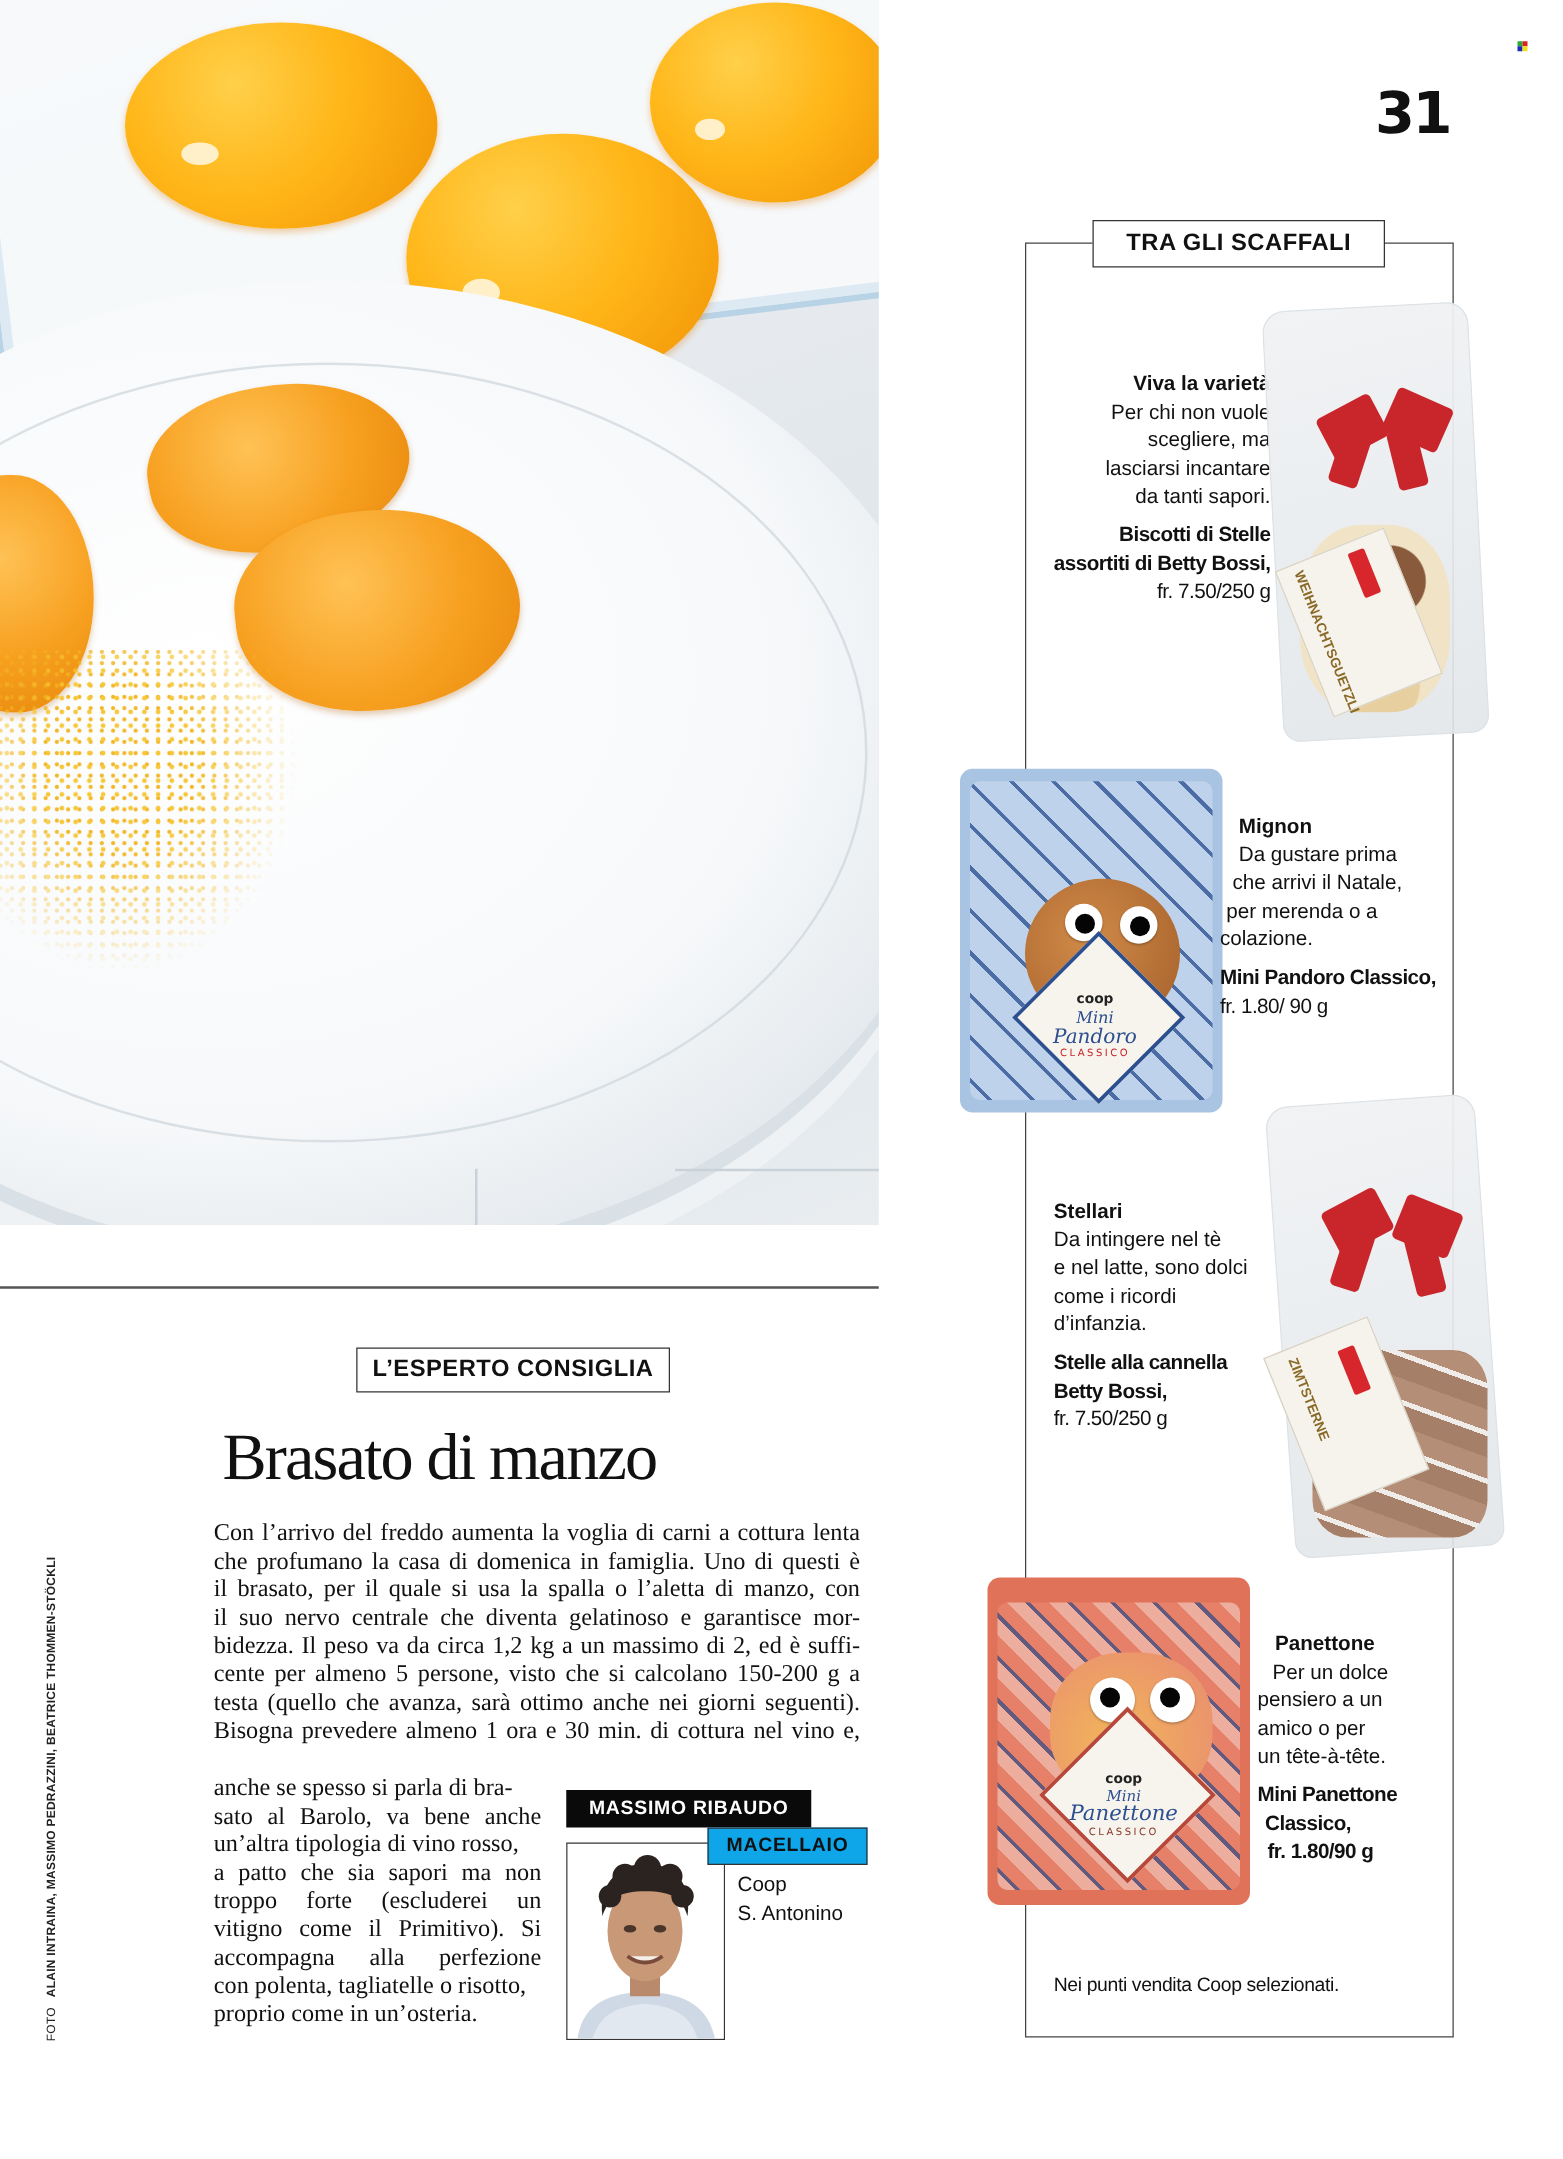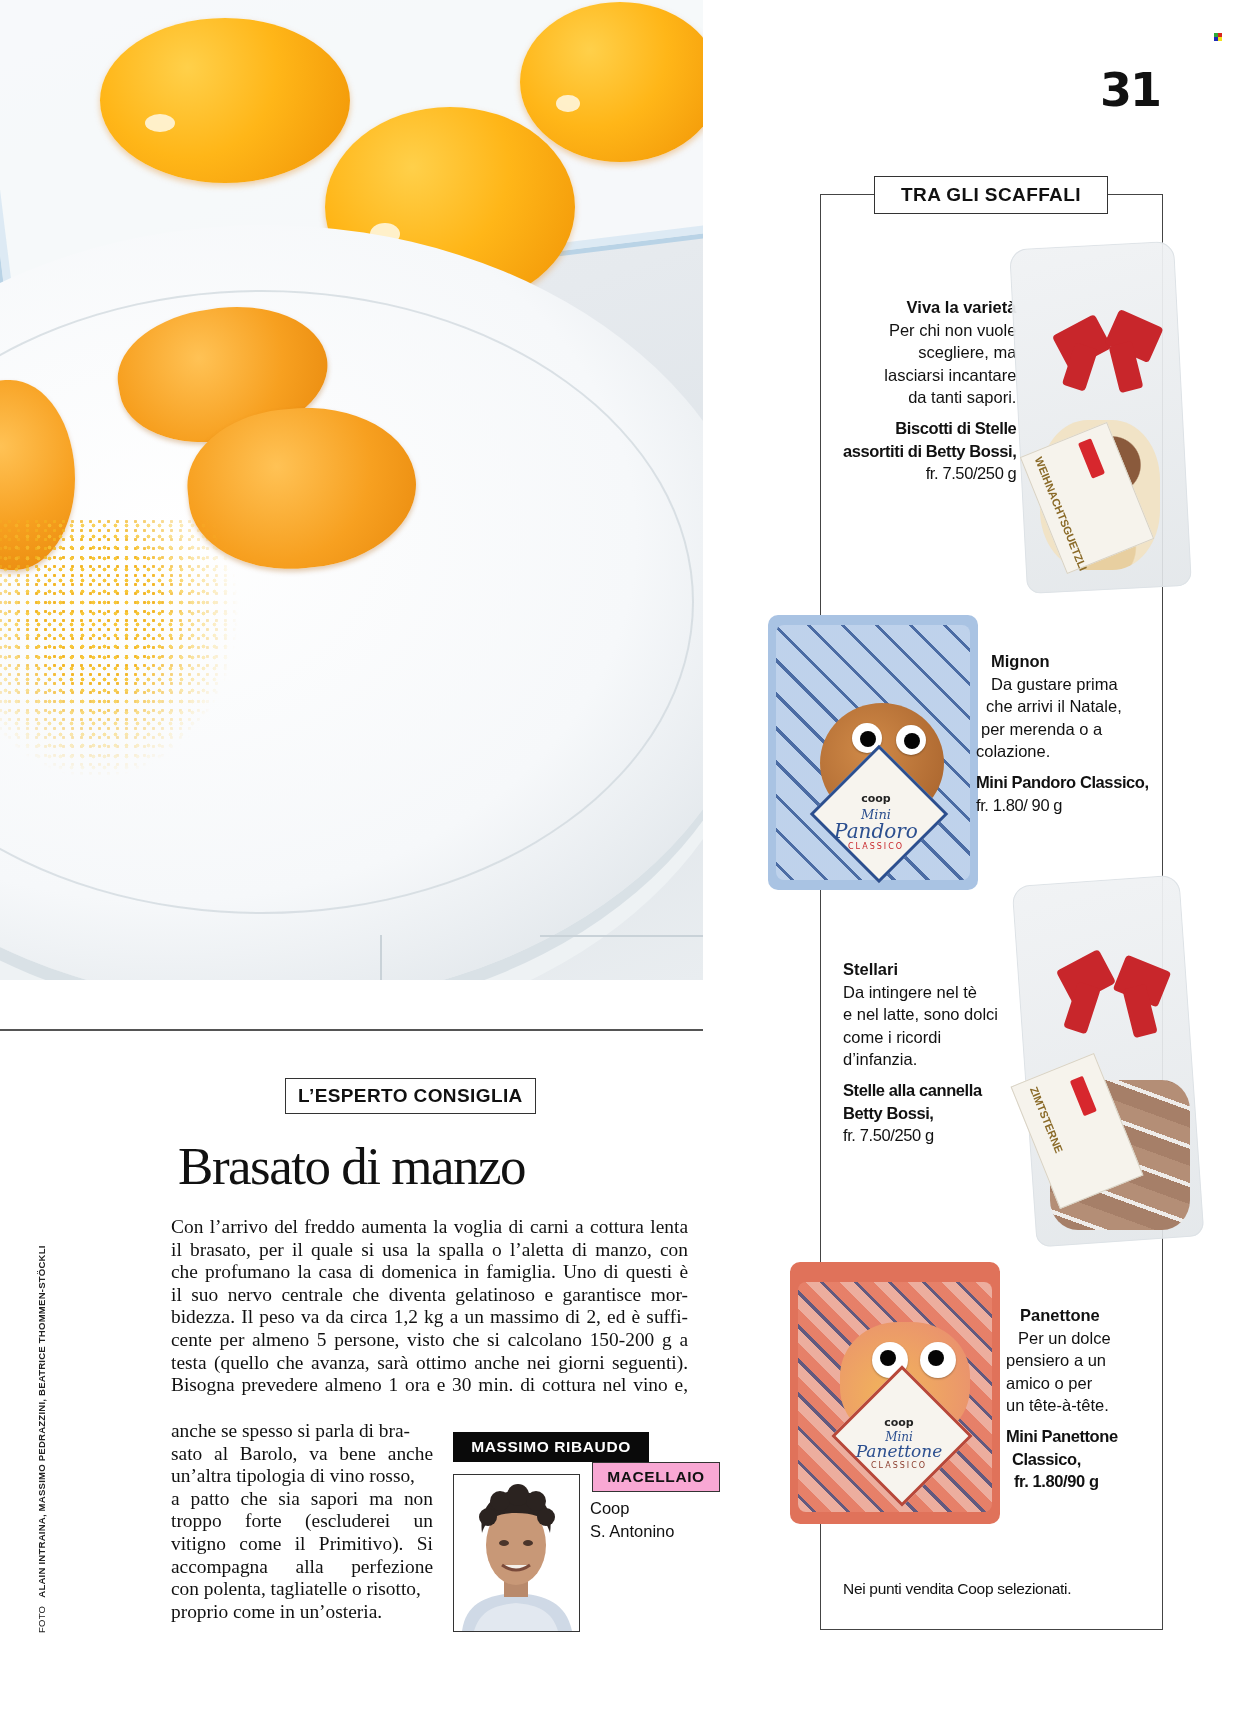--- a/index.html
+++ b/index.html
@@ -41,21 +41,21 @@
     font-size:53px; line-height:64px; letter-spacing:-1.5px; font-weight:normal; }
   .body-text { font-family:"Liberation Serif", serif; font-size:19.4px; line-height:22.6px; color:#111; }
   .body-full { left:171px; top:1216px; width:517px; }
   .body-full .ln, .body-narrow .ln { display:block; white-space:nowrap; }
   .body-full .j { text-align:justify; text-align-last:justify; white-space:normal; }
   .body-narrow { left:171px; top:1420px; width:262px; }
   .body-narrow .j { text-align:justify; text-align-last:justify; white-space:normal; }
 
   .expert-name { left:453px; top:1432px; width:196px; height:30px; background:#0a0a0a; color:#fff;
     font-weight:bold; font-size:15.5px; line-height:30px; text-align:center; letter-spacing:0.6px; }
-  .expert-role { left:592px; top:1462px; width:126px; height:28px; border:1.5px solid #333; background:#f9a8d4;
+  .expert-role { left:566px; top:1462px; width:126px; height:28px; border:1.5px solid #333; background:#0ea5e9;
     font-weight:bold; font-size:15.5px; line-height:28px; text-align:center; letter-spacing:0.6px; z-index:3; }
   .expert-photo { left:453px; top:1474px; width:125px; height:156px; border:1.5px solid #333; overflow:hidden; background:#fff; z-index:2; }
   .expert-store { left:590px; top:1497px; font-size:16.5px; line-height:23px; }
 
   .credit { left:36px; top:1633px; transform-origin:0 0; transform:rotate(-90deg); white-space:nowrap;
     font-size:9.6px; letter-spacing:0.2px; color:#222; }
   .credit b { font-weight:bold; margin-left:8px; }
 
   
   .page-num { left:1100px; top:62px; font-size:46px; font-weight:bold; letter-spacing:-2px; line-height:56px; font-family:"DejaVu Sans", sans-serif; }
@@ -101,22 +101,22 @@
   <div class="crumbs"></div>
 </div>
 
 <div class="abs rule"></div>
 
 <div class="abs tag-box esperto">L’ESPERTO CONSIGLIA</div>
 <h1 class="abs headline" style="margin:0;">Brasato di manzo</h1>
 
 <div class="abs body-text body-full">
   <span class="ln j">Con l’arrivo del freddo aumenta la voglia di carni a cottura lenta</span>
+  <span class="ln j">che profumano la casa di domenica in famiglia. Uno di questi è</span>
   <span class="ln j">il brasato, per il quale si usa la spalla o l’aletta di manzo, con</span>
-  <span class="ln j">che profumano la casa di domenica in famiglia. Uno di questi è</span>
   <span class="ln j">il suo nervo centrale che diventa gelatinoso e garantisce mor-</span>
   <span class="ln j">bidezza. Il peso va da circa 1,2 kg a un massimo di 2, ed è suffi-</span>
   <span class="ln j">cente per almeno 5 persone, visto che si calcolano 150-200 g a</span>
   <span class="ln j">testa (quello che avanza, sarà ottimo anche nei giorni seguenti).</span>
   <span class="ln j">Bisogna prevedere almeno 1 ora e 30 min. di cottura nel vino e,</span>
 </div>
 <div class="abs body-text body-narrow">
   <span class="ln">anche se spesso si parla di bra-</span>
   <span class="ln j">sato al Barolo, va bene anche</span>
   <span class="ln">un’altra tipologia di vino rosso,</span>
@@ -193,21 +193,21 @@
 
 <div class="pack" style="left:768px;top:615px;width:210px;height:275px;background:#a9c3e3;">
   <div style="position:absolute;left:8px;top:10px;right:8px;bottom:10px;border-radius:8px;background:repeating-linear-gradient(45deg,#c6d7ee 0 10px,#2c4f8f 10px 13px,#c6d7ee 13px 24px);opacity:0.75;"></div>
   <div style="position:absolute;left:52px;top:88px;width:124px;height:120px;border-radius:50%;background:radial-gradient(circle at 40% 40%,#d08a48,#a45f2a);"></div>
   <div class="eye" style="left:84px;top:108px;"></div>
   <div class="eye" style="left:128px;top:110px;"></div>
   <div class="diamond" style="left:62px;top:150px;width:92px;height:92px;"></div>
   <div class="pack-label" style="left:40px;top:178px;width:136px;">
     <div style="font-style:normal;font-weight:bold;font-size:11px;color:#222;font-family:'DejaVu Sans',sans-serif;">coop</div>
     <div style="font-size:13px;color:#2c4f8f;margin-top:4px;">Mini</div>
-    <div style="font-size:20px;color:#2c4f8f;">Pandoro</div>
+    <div style="font-size:16px;color:#2c4f8f;">Pandoro</div>
     <div style="font-style:normal;font-size:8px;color:#c8262b;letter-spacing:2px;margin-top:2px;font-family:'DejaVu Sans',sans-serif;">CLASSICO</div>
   </div>
 </div>
 <div class="prod" style="left:976px;top:650px;">
   <span class="t" style="padding-left:15px;">Mignon</span>
   <span class="d" style="padding-left:15px;">Da gustare prima</span>
   <span class="d" style="padding-left:10px;">che arrivi il Natale,</span>
   <span class="d" style="padding-left:5px;">per merenda o a</span>
   <span class="d">colazione.</span>
   <span class="n">Mini Pandoro Classico,</span>

